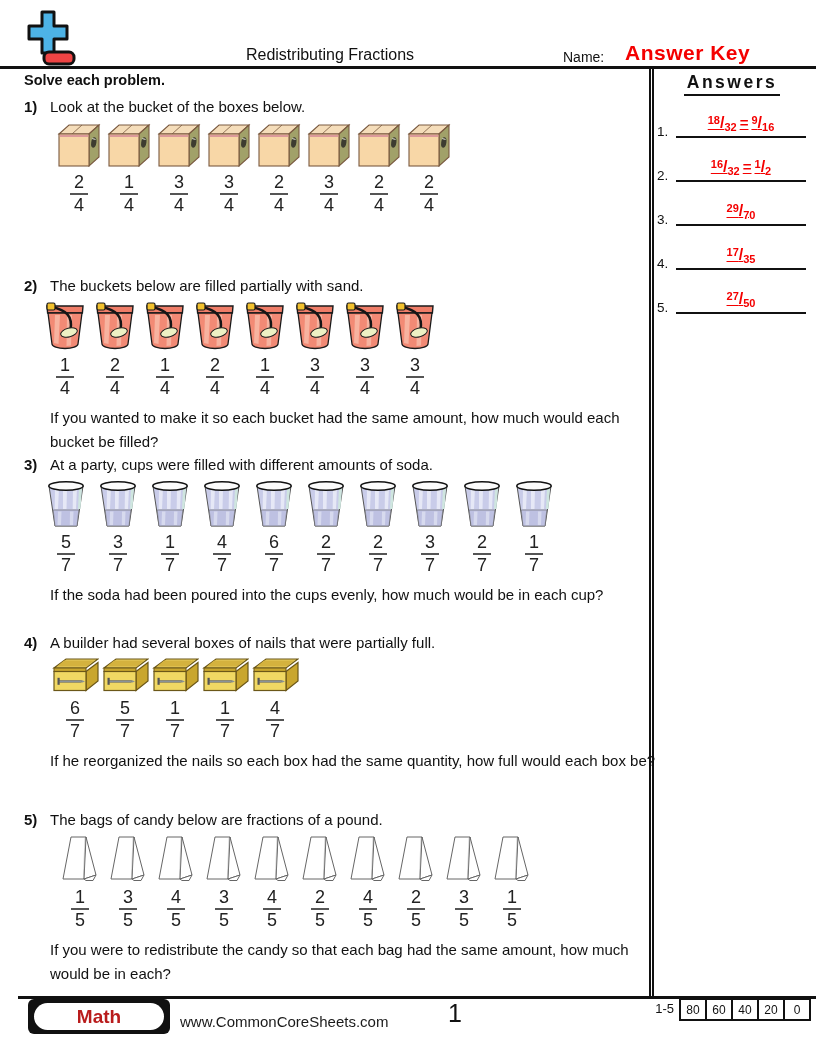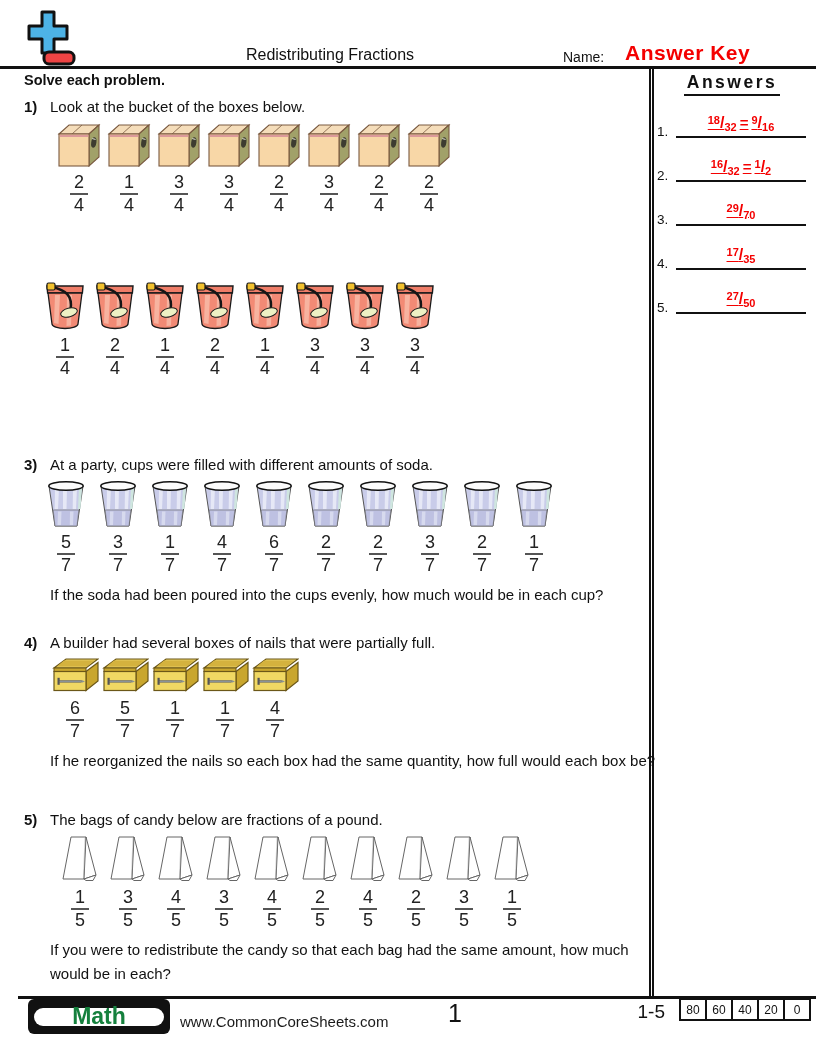--- a/index.html
+++ b/index.html
@@ -59,26 +59,26 @@
   .frac{display:inline-flex;flex-direction:column;align-items:center;font-size:18px;
         color:#222;line-height:1.18;margin-top:5px;}
   .frac .num{padding:0 4px;}
   .frac .den{border-top:2px solid #555;padding:0 4px;}
   .question{margin-top:7px;font-size:15px;line-height:1.6;width:608px;margin-left:26px;}
 
   
   #footer-rule{position:absolute;left:18px;top:996px;width:798px;height:2.5px;background:#111;}
   #math-badge{position:absolute;left:28px;top:999px;width:142px;height:35px;background:#111;
               border-radius:6px;display:flex;align-items:center;justify-content:center;}
-  #math-pill{background:#fff;border-radius:16px;width:130px;height:18px;display:flex;
-             align-items:center;justify-content:center;font-weight:bold;font-size:23px;color:#15803d;}
+  #math-pill{background:#fff;border-radius:16px;width:130px;height:27px;display:flex;
+             align-items:center;justify-content:center;font-weight:bold;font-size:19px;color:#b91c1c;}
   #website{position:absolute;left:180px;top:1013px;font-size:15px;color:#1a1a1a;}
   #page-number{position:absolute;left:420px;top:999px;width:70px;text-align:center;font-size:25px;}
   #score-strip{position:absolute;right:5px;top:998px;display:flex;align-items:flex-start;}
-  #score-label{font-size:19px;margin-right:16px;margin-top:3px;}
+  #score-label{font-size:13px;margin-right:7px;margin-top:3px;}
   .score-cell{width:24px;height:19px;border:2px solid #111;margin-left:-2px;background:#fff;
               display:flex;align-items:center;justify-content:center;font-size:12px;}
 </style>
 </head>
 <body>
 
 <div id="page">
 
   <svg id="logo" width="58" height="62" viewBox="0 0 58 62">
     <path d="M22,6 h12 v14 h13 v13 h-13 v14 h-12 v-14 h-13 v-13 h13 z" fill="#4db3e6" stroke="#111" stroke-width="3" stroke-linejoin="round"></path>
@@ -242,20 +242,21 @@
     <line x1="35.2" y1="17.6" x2="38.6" y2="18.4" stroke="#e8e8d8" stroke-width="1"></line>
   </svg></span>
             <span class="frac">
               <span class="num">2</span>
               <span class="den">4</span>
             </span>
           </div>
         </div>
       </div>
       <div class="problem">
+        <div class="problem-heading"><span class="pnum">2)</span><span>The buckets below are filled partially with sand.</span></div>
         <div class="cols">
           <div class="col">
             <span class="icon"><svg width="44" height="50" viewBox="0 0 44 50">
     <path d="M4,6 L40,6 L39.4,13 L4.6,13 Z" fill="#ef7d68" stroke="#1a1a1a" stroke-width="1.4"></path>
     <path d="M5,13 L39,13 L35,44 A13,4.5 0 0 1 9,44 Z" fill="#f28a75" stroke="#1a1a1a" stroke-width="1.3"></path>
     <polygon points="12,15 17,15 15.5,44 11,43" fill="#f7b3a0"></polygon>
     <polygon points="24,15 29,15 28,45.5 23.5,46" fill="#f7b3a0"></polygon>
     <path d="M9,7 C 23,10 30,16 27.5,30" fill="none" stroke="#151515" stroke-width="2.5"></path>
     <ellipse cx="26" cy="32.5" rx="8.5" ry="4.3" fill="#eef2c4" stroke="#1a1a1a" stroke-width="1" transform="rotate(-14 26 32.5)"></ellipse>
     <rect x="4" y="3" width="8" height="7" rx="1.5" fill="#f2c12e" stroke="#1a1a1a" stroke-width="1.2"></rect>
@@ -364,20 +365,21 @@
     <path d="M9,7 C 23,10 30,16 27.5,30" fill="none" stroke="#151515" stroke-width="2.5"></path>
     <ellipse cx="26" cy="32.5" rx="8.5" ry="4.3" fill="#eef2c4" stroke="#1a1a1a" stroke-width="1" transform="rotate(-14 26 32.5)"></ellipse>
     <rect x="4" y="3" width="8" height="7" rx="1.5" fill="#f2c12e" stroke="#1a1a1a" stroke-width="1.2"></rect>
   </svg></span>
             <span class="frac">
               <span class="num">3</span>
               <span class="den">4</span>
             </span>
           </div>
         </div>
+        <div class="question">If you wanted to make it so each bucket had the same amount, how much would each bucket be filled?</div>
       </div>
       <div class="problem">
         <div class="problem-heading"><span class="pnum">3)</span><span>At a party, cups were filled with different amounts of soda.</span></div>
         <div class="cols">
           <div class="col">
             <span class="icon"><svg width="40" height="48" viewBox="0 0 40 48">
     <polygon points="3,7 37,7 31,47 9,47" fill="#c9cce9" stroke="#555" stroke-width="1"></polygon>
     <polygon points="9,9 13,9 12,30 8.7,30" fill="#e6e8f6"></polygon>
     <polygon points="17,9 21,9 20.5,30 17,30" fill="#e6e8f6"></polygon>
     <polygon points="27,9 31,9 30,30 26.7,30" fill="#e6e8f6"></polygon>

